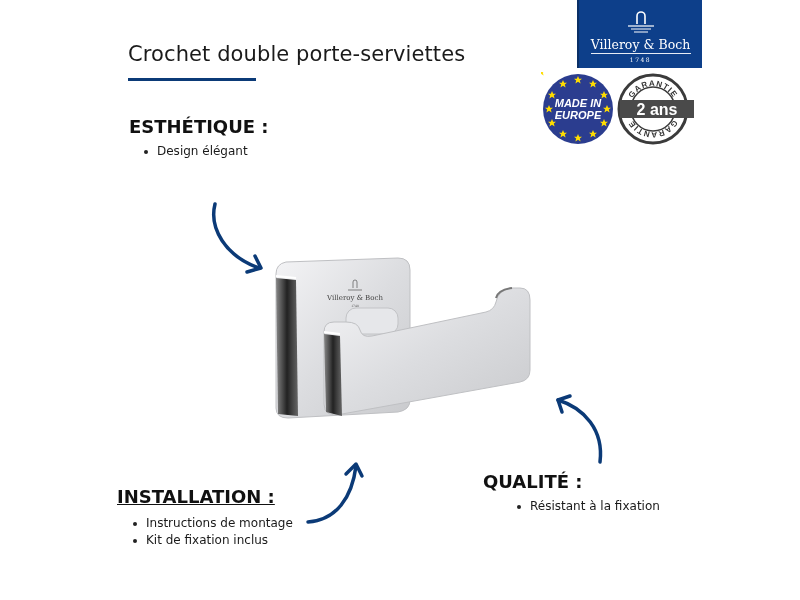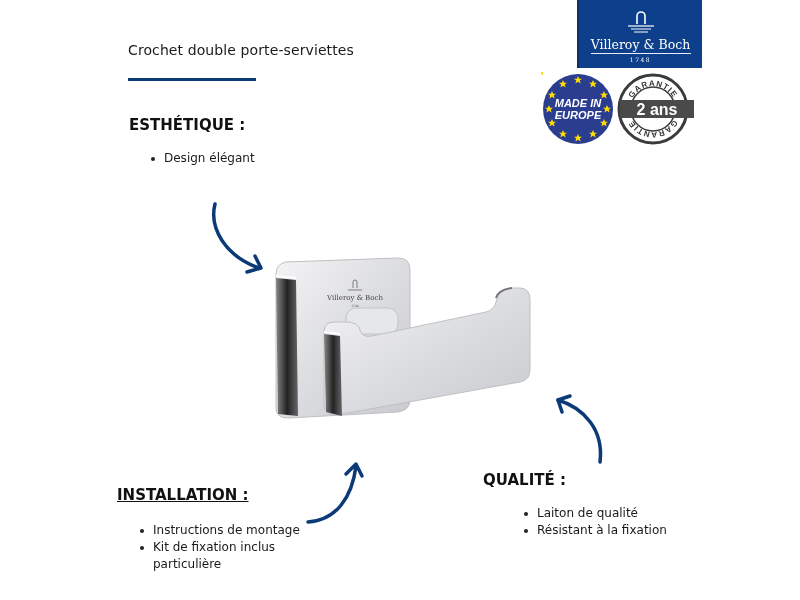--- a/index.html
+++ b/index.html
@@ -2,40 +2,40 @@
 <html><head>
 <meta charset="utf-8">
 <style>
   html, body { margin: 0; padding: 0; }
   body {
     width: 800px; height: 600px; background: #ffffff; position: relative; overflow: hidden;
     font-family: "DejaVu Sans", sans-serif; color: #111;
   }
   .abs { position: absolute; }
   .title {
-    left: 128px; top: 42px; font-size: 14px; font-weight: normal; color: #1a1a1a;
+    left: 128px; top: 42px; font-size: 21px; font-weight: normal; color: #1a1a1a;
     letter-spacing: 0.1px; white-space: nowrap;
   }
   .title-underline { left: 128px; top: 78px; width: 128px; height: 3px; background: #0b3a77; }
 
   .logo {
     left: 577px; top: 0; width: 123px; height: 68px; background: #0d3f8a;
     color: #fff; text-align: center; border-left: 2px solid #0a2f66;
   }
   .logo svg { display:block; margin: 10px auto 0; }
   .logo-name { font-family: "DejaVu Serif", serif; font-size: 12.5px; margin-top: 2px; line-height: 14px; }
   .logo-line { width: 100px; height: 1px; background:#fff; margin: 1px auto 2px; opacity: .9; }
   .logo-year { font-family: "DejaVu Serif", serif; font-size: 6px; letter-spacing: 1.5px; }
 
   .badge { top: 72px; width: 74px; height: 74px; }
   .badge-eu { left: 541px; font-style: italic; }
   .badge-gar { left: 616px; }
 
-  .section-head { font-family: "DejaVu Sans", sans-serif; font-weight: bold; font-size: 15px; color:#111; white-space:nowrap; }
-  ul.bullets { list-style: none; margin: 15px; padding: 0; }
+  .section-head { font-family: "DejaVu Sans", sans-serif; font-weight: bold; font-size: 18px; color:#111; white-space:nowrap; }
+  ul.bullets { list-style: none; margin: 8px; padding: 0; }
   ul.bullets li { position: relative; font-size: 12px; line-height: 17px; padding-left: 19px; color:#1a1a1a; white-space: nowrap; }
   ul.bullets li::before { content: ""; position: absolute; left: 6px; top: 7px; width: 4px; height: 4px; border-radius: 50%; background:#222; }
 
   .esth-head { left: 129px; top: 116px; }
   .esth-list { left: 130px; top: 135px; }
   .inst-head { left: 117px; top: 486px; text-decoration: underline; }
   .inst-list { left: 119px; top: 507px; }
   .qual-head { left: 483px; top: 471px; }
   .qual-list { left: 503px; top: 490px; }
 
@@ -154,25 +154,23 @@
   <path d="M56 80 Q56 70 66 70 L78 70 Q90 70 92 78 Q94 86 104 84 L218 60 Q226 58 228 50 Q230 38 244 36 L252 36 Q262 36 262 48 L262 118 Q262 128 252 130 L74 162 Q56 166 56 152 Z" fill="url(#chrome)" stroke="#bfc0c3"></path>
   <path d="M56 82 L72 84 L74 164 L58 160 Z" fill="url(#edge)"></path>
   <path d="M56 80 L72 82" stroke="#fff" stroke-width="2"></path>
   <path d="M228 46 Q230 38 244 36" stroke="#777" stroke-width="2" fill="none"></path>
 </svg>
 
 <div class="abs section-head inst-head" data-name="installation-heading">INSTALLATION :</div>
 <ul class="abs bullets inst-list" data-name="installation-list">
   <li data-name="list-item">Instructions de montage</li>
   <li data-name="list-item">Kit de fixation inclus</li>
-  <li data-name="list-item-continuation">particulière</li>
 </ul>
 
 <div class="abs section-head qual-head" data-name="qualite-heading">QUALITÉ :</div>
 <ul class="abs bullets qual-list" data-name="qualite-list">
-  <li data-name="list-item">Laiton de qualité</li>
   <li data-name="list-item">Résistant à la fixation</li>
 </ul>
 
 <style>
   
   ul.bullets li[data-name="list-item-continuation"]::before { display: none; }
 </style>
 
 </body></html>

